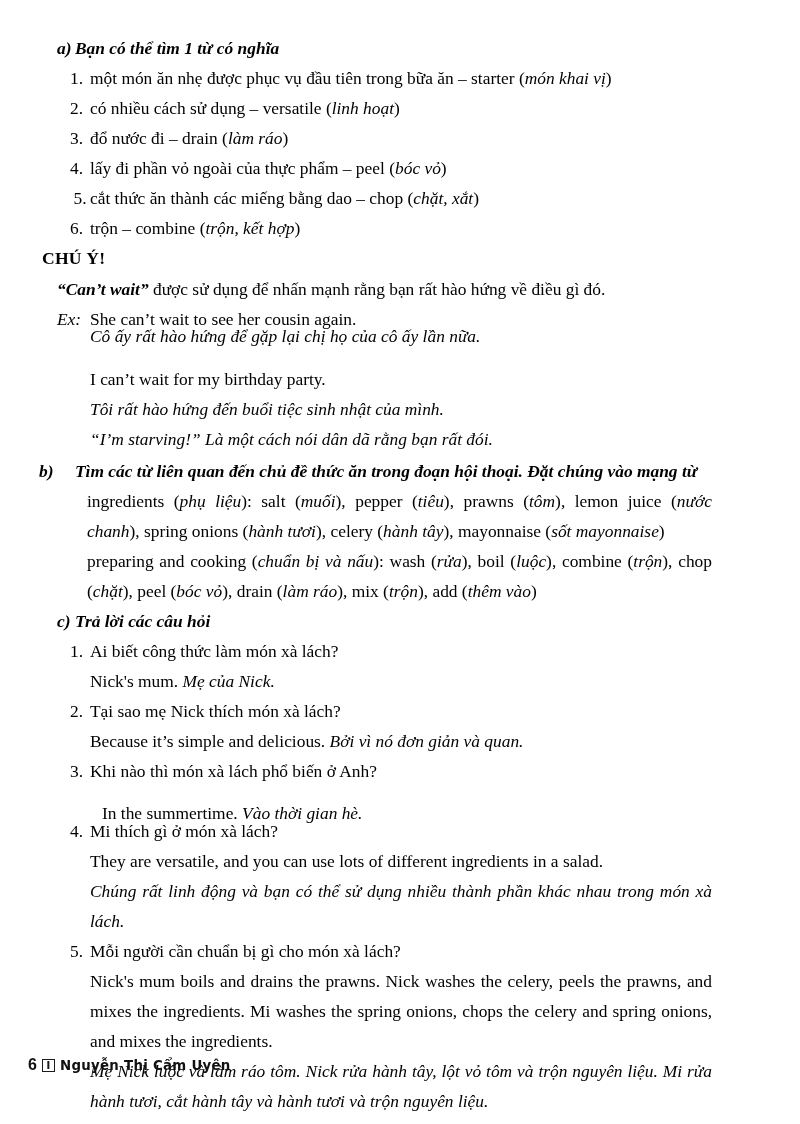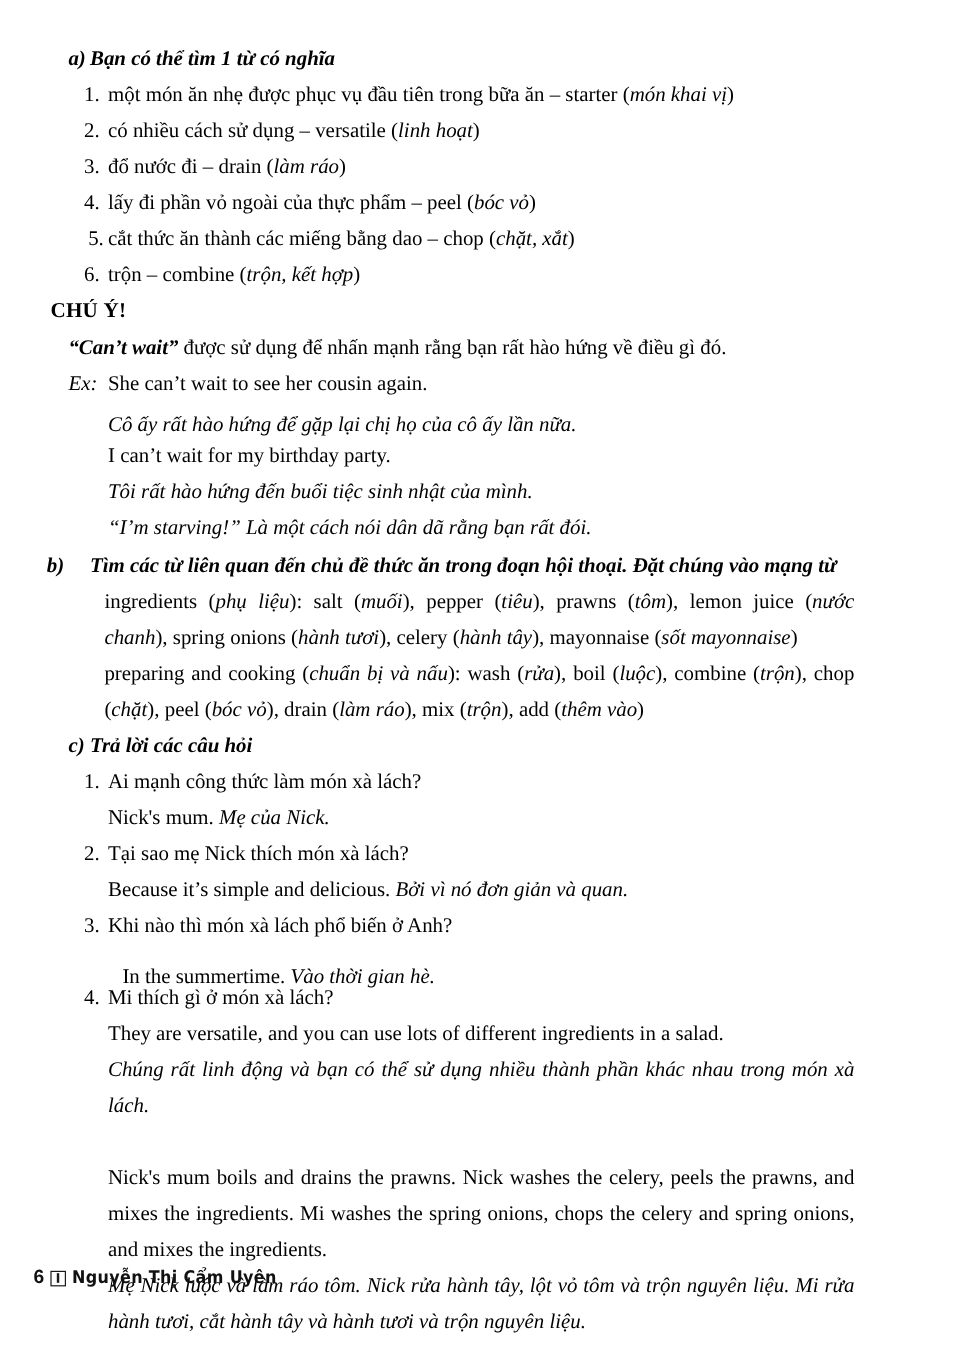--- a/index.html
+++ b/index.html
@@ -189,21 +189,21 @@
 
   <div class="chu" style="top:243px;">CHÚ Ý!</div>
 
   <div class="line" style="position:absolute; left:57px; top:274px;">
     <span class="bi">“Can’t wait”</span><span> được sử dụng để nhấn mạnh rằng bạn rất hào hứng về điều gì đó.</span>
   </div>
 
   <div class="exrow" style="top:304px;">
     <span class="exlabel">Ex:</span><span>She can’t wait to see her cousin again.</span>
   </div>
-  <div class="exrow" style="top:338px;">
+  <div class="exrow" style="top:321px;">
     <span class="exlabel"></span><i>Cô ấy rất hào hứng để gặp lại chị họ của cô ấy lần nữa.</i>
   </div>
   <div class="exrow" style="top:364px;">
     <span class="exlabel"></span><span>I can’t wait for my birthday party.</span>
   </div>
   <div class="exrow" style="top:394px;">
     <span class="exlabel"></span><i>Tôi rất hào hứng đến buổi tiệc sinh nhật của mình.</i>
   </div>
   <div class="exrow" style="top:424px;">
     <span class="exlabel"></span><i>“I’m starving!” Là một cách nói dân dã rằng bạn rất đói.</i>
@@ -219,21 +219,21 @@
 
   <div class="vocab" style="top: 546px;">
     <span>preparing and cooking (</span><i>chuẩn bị và nấu</i><span>): </span><span>wash (</span><i>rửa</i><span>), </span><span>boil (</span><i>luộc</i><span>), </span><span>combine (</span><i>trộn</i><span>), </span><span>chop (</span><i>chặt</i><span>), </span><span>peel (</span><i>bóc vỏ</i><span>), </span><span>drain (</span><i>làm ráo</i><span>), </span><span>mix (</span><i>trộn</i><span>), </span><span>add (</span><i>thêm vào</i><span>)</span>
   </div>
 
   <div class="sec-head" style="top: 606px;">
     <span class="marker">c)</span><span>Trả lời các câu hỏi</span>
   </div>
 
   <div class="numitem" style="top: 636px;">
-    <span class="n">1.</span><span>Ai mạnh công thức làm món xà lách?</span>
+    <span class="n">1.</span><span>Ai biết công thức làm món xà lách?</span>
   </div>
   <div class="line lvl-body" style="top: 666px;">
     <span>Nick's mum. </span><i>Mẹ của Nick.</i>
   </div>
 
   <div class="numitem" style="top: 696px;">
     <span class="n">2.</span><span>Tại sao mẹ Nick thích món xà lách?</span>
   </div>
   <div class="line lvl-body" style="top: 726px;">
     <span>Because it’s simple and delicious. </span><i>Bởi vì nó đơn giản và quan.</i>
@@ -249,20 +249,23 @@
   <div class="numitem" style="top: 816px;">
     <span class="n">4.</span><span>Mi thích gì ở món xà lách?</span>
   </div>
   <div class="line lvl-body" style="top: 846px;">
     <span>They are versatile, and you can use lots of different ingredients in a salad.</span>
   </div>
   <div class="just it" style="left: 90px; top: 876px; width: 622px;">
     <span>Chúng rất linh động và bạn có thể sử dụng nhiều thành phần khác nhau trong món xà lách.</span>
   </div>
 
+  <div class="numitem" style="top: 936px;">
+    <span class="n">5.</span><span>Mỗi người cần chuẩn bị gì cho món xà lách?</span>
+  </div>
   <div class="just" style="left: 90px; top: 966px; width: 622px;">
     <span>Nick's mum boils and drains the prawns. Nick washes the celery, peels the prawns, and mixes the ingredients. Mi washes the spring onions, chops the celery and spring onions, and mixes the ingredients.</span>
   </div>
   <div class="just it" style="left: 90px; top: 1056px; width: 622px;">
     <span>Mẹ Nick luộc và làm ráo tôm. Nick rửa hành tây, lột vỏ tôm và trộn nguyên liệu. Mi rửa hành tươi, cắt hành tây và hành tươi và trộn nguyên liệu.</span>
   </div>
 
   <div class="numitem" style="top: 1116px;">
     <span class="n">6.</span><span>Làm thế nào mà chúng ta biết Nick muốn ăn món xà lách?</span>
   </div>

